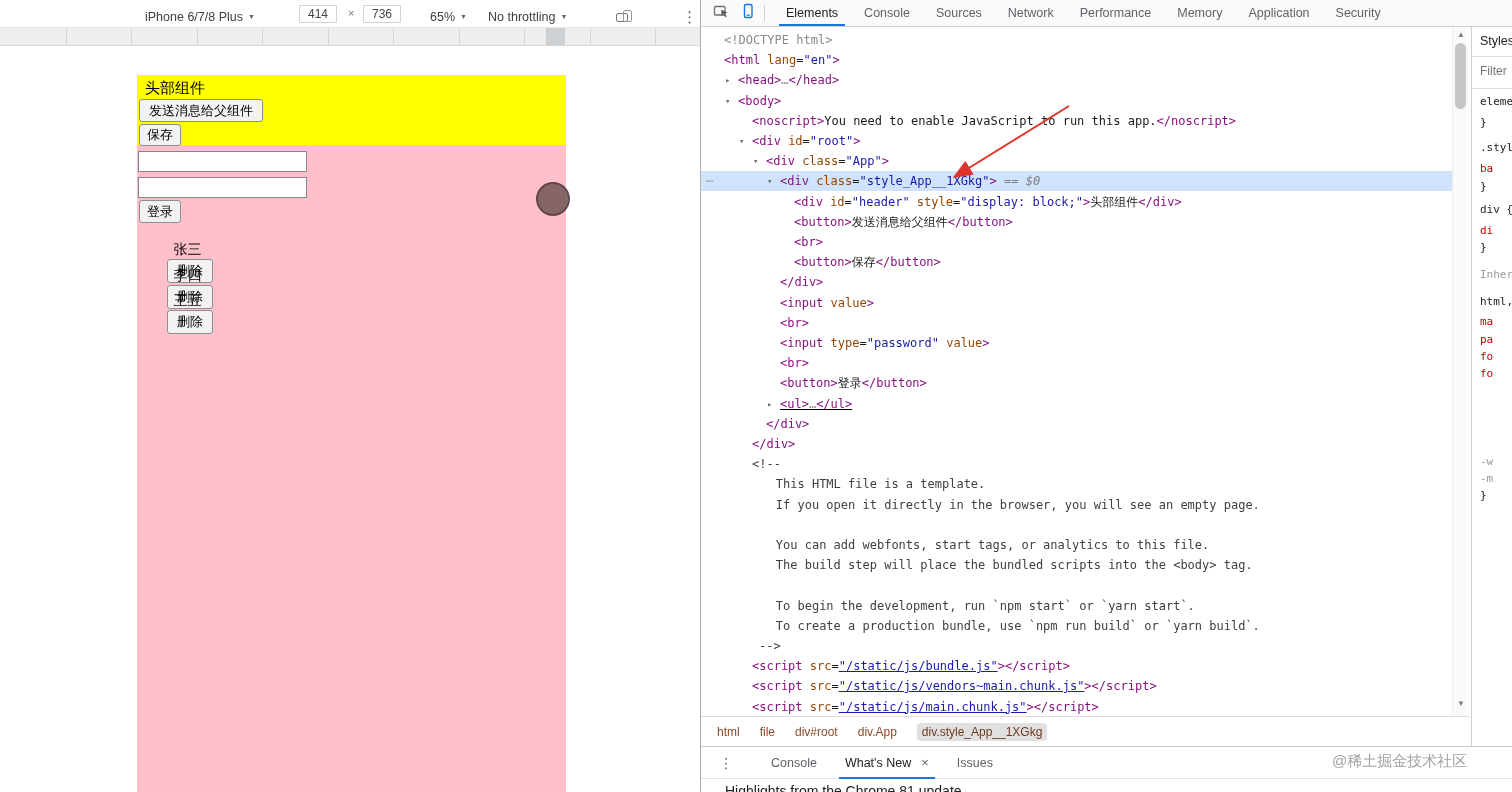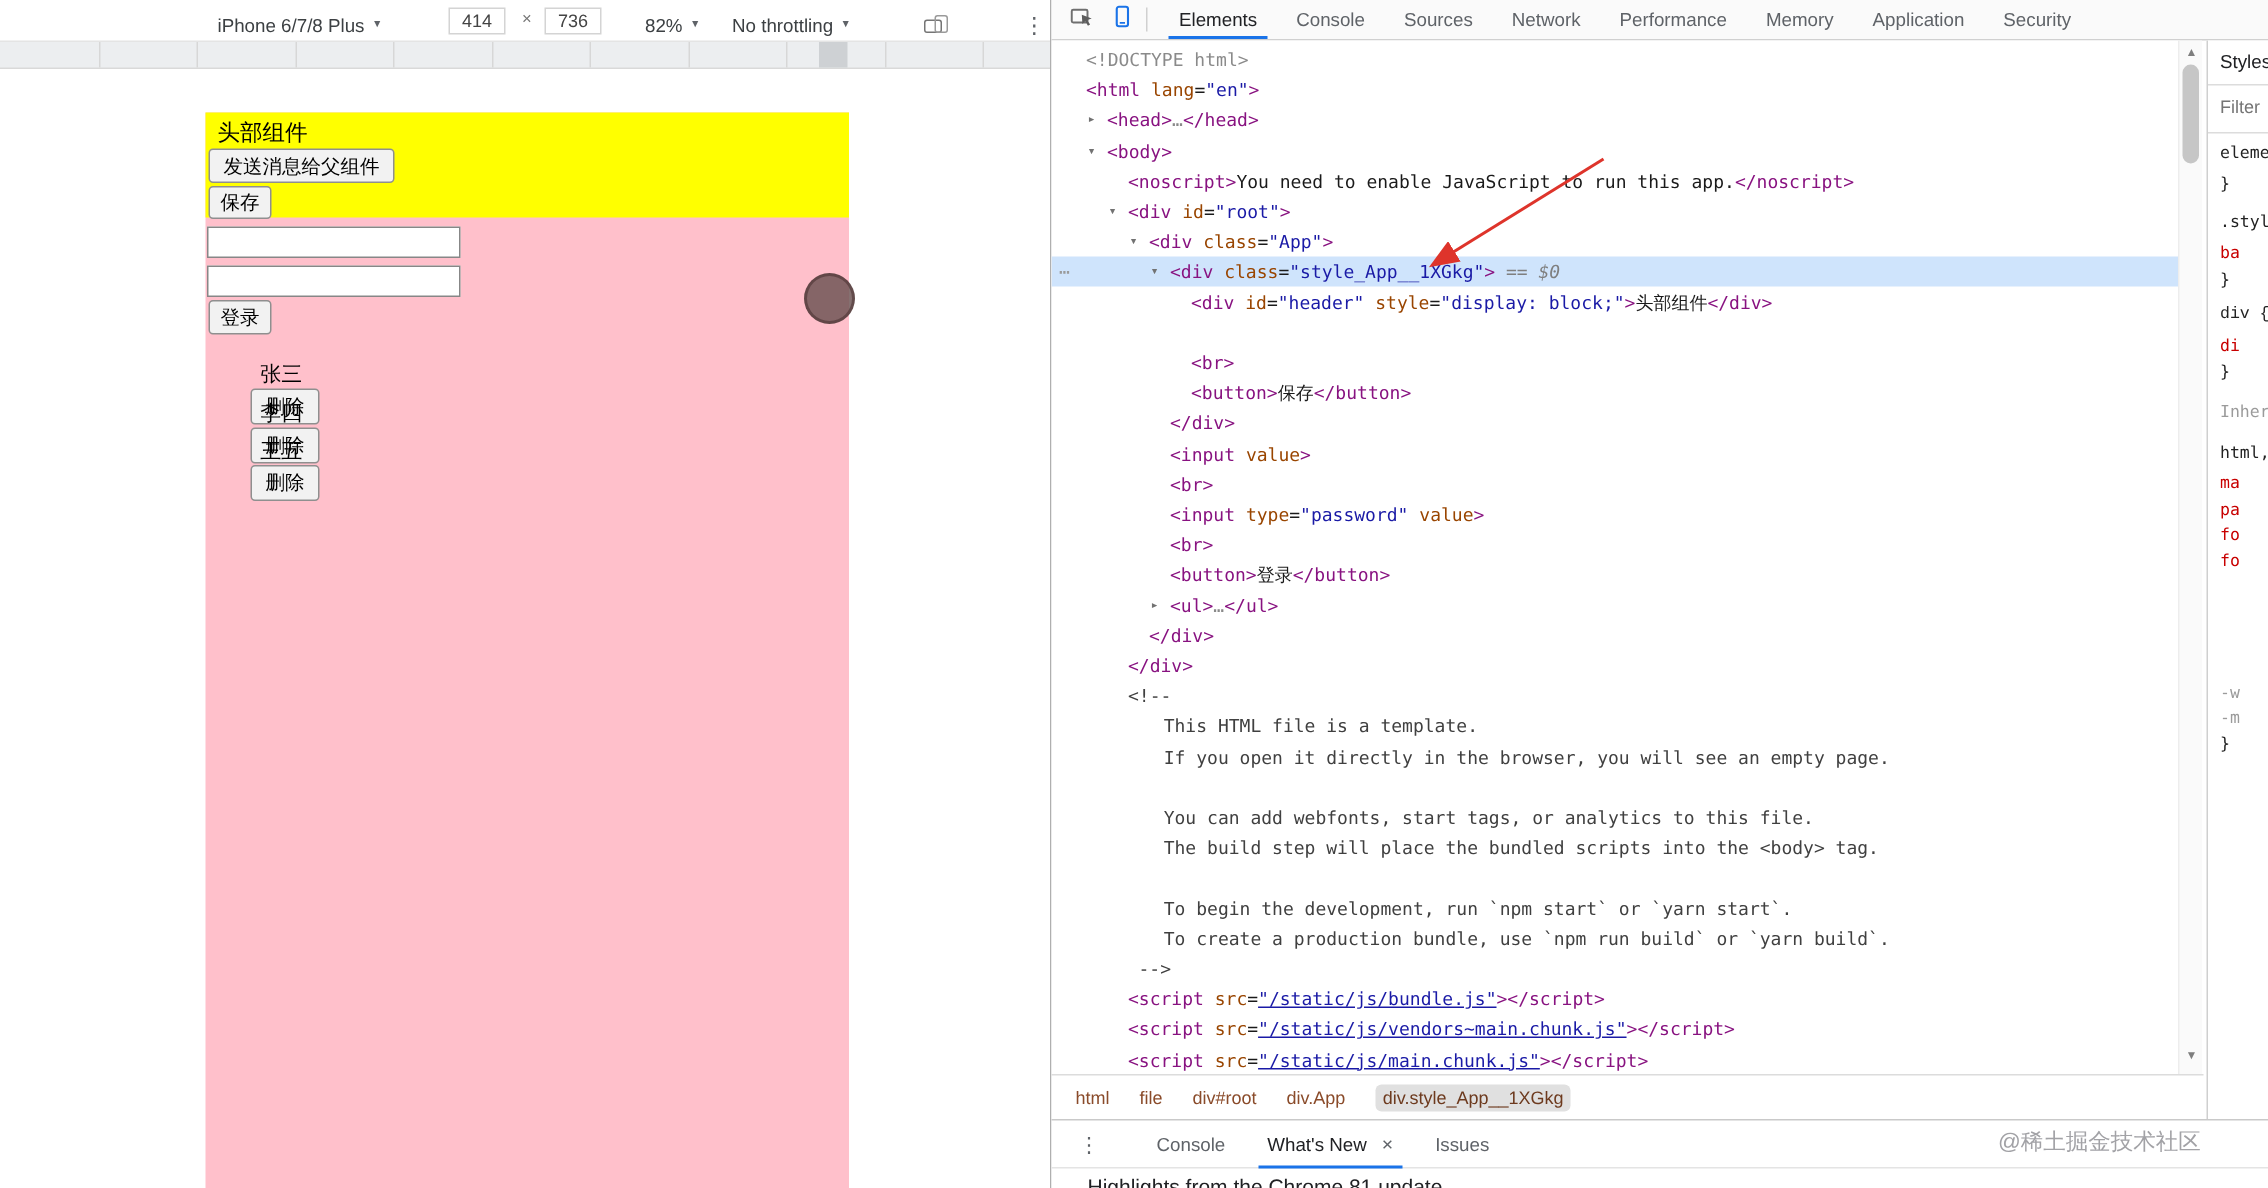--- a/index.html
+++ b/index.html
@@ -101,21 +101,21 @@
 
   <div id="device-toolbar">
     <div class="dt-item" style="left:145px">
       <span>iPhone 6/7/8 Plus</span>
       <span class="chev">▼</span>
     </div>
     <input class="dim-input" style="left: 299px;" value="414">
     <span id="dt-times">×</span>
     <input class="dim-input" style="left: 363px;" value="736">
     <div class="dt-item" style="left:430px">
-      <span>82%</span>
+      <span>65%</span>
       <span class="chev">▼</span>
     </div>
     <div class="dt-item" style="left:488px">
       <span>No throttling</span>
       <span class="chev">▼</span>
     </div>
     <div class="dt-item" style="left:615px">
       <svg width="18" height="16" viewBox="0 0 18 16">
           <rect x="1.5" y="4.5" width="11" height="8" rx="1.5" fill="none" stroke="#757575"></rect>
           <rect x="8.5" y="1.5" width="8" height="11" rx="1.5" fill="none" stroke="#9a9a9a"></rect>
@@ -198,29 +198,30 @@
     <div id="dom-tree">
         <div class="tree-line" style="top: 3px;"><span style="display: inline-block; padding-left: 23px;"><span class="tk-g">&lt;!DOCTYPE html&gt;</span></span></div>
         <div class="tree-line" style="top: 23.2px;"><span style="display: inline-block; padding-left: 23px;"><span class="tk-t">&lt;html</span><span class="tk-a"> lang</span><span class="tk-x">=</span><span class="tk-v">"en"</span><span class="tk-t">&gt;</span></span></div>
         <div class="tree-line" style="top: 43.4px;"><span class="tree-arrow" style="left: 24px;">▸</span><span style="display: inline-block; padding-left: 37px;"><span class="tk-t">&lt;head&gt;</span><span class="tk-g">…</span><span class="tk-t">&lt;/head&gt;</span></span></div>
         <div class="tree-line" style="top: 63.6px;"><span class="tree-arrow" style="left: 24px;">▾</span><span style="display: inline-block; padding-left: 37px;"><span class="tk-t">&lt;body&gt;</span></span></div>
         <div class="tree-line" style="top: 83.8px;"><span style="display: inline-block; padding-left: 51px;"><span class="tk-t">&lt;noscript&gt;</span><span class="tk-x">You need to enable JavaScript to run this app.</span><span class="tk-t">&lt;/noscript&gt;</span></span></div>
         <div class="tree-line" style="top: 104px;"><span class="tree-arrow" style="left: 38px;">▾</span><span style="display: inline-block; padding-left: 51px;"><span class="tk-t">&lt;div</span><span class="tk-a"> id</span><span class="tk-x">=</span><span class="tk-v">"root"</span><span class="tk-t">&gt;</span></span></div>
         <div class="tree-line" style="top: 124.2px;"><span class="tree-arrow" style="left: 52px;">▾</span><span style="display: inline-block; padding-left: 65px;"><span class="tk-t">&lt;div</span><span class="tk-a"> class</span><span class="tk-x">=</span><span class="tk-v">"App"</span><span class="tk-t">&gt;</span></span></div>
         <div class="tree-line sel" style="top: 144.4px;"><span class="tree-arrow" style="left: 66px;">▾</span><span class="ellipsis-btn">⋯</span><span style="display: inline-block; padding-left: 79px;"><span class="tk-t">&lt;div</span><span class="tk-a"> class</span><span class="tk-x">=</span><span class="tk-v">"style_App__1XGkg"</span><span class="tk-t">&gt;</span><span class="tk-f"> == $0</span></span></div>
         <div class="tree-line" style="top: 164.6px;"><span style="display: inline-block; padding-left: 93px;"><span class="tk-t">&lt;div</span><span class="tk-a"> id</span><span class="tk-x">=</span><span class="tk-v">"header"</span><span class="tk-a"> style</span><span class="tk-x">=</span><span class="tk-v">"display: block;"</span><span class="tk-t">&gt;</span><span class="tk-x">头部组件</span><span class="tk-t">&lt;/div&gt;</span></span></div>
+        <div class="tree-line" style="top: 184.8px;"><span style="display: inline-block; padding-left: 93px;"><span class="tk-t">&lt;button&gt;</span><span class="tk-x">发送消息给父组件</span><span class="tk-t">&lt;/button&gt;</span></span></div>
         <div class="tree-line" style="top: 205px;"><span style="display: inline-block; padding-left: 93px;"><span class="tk-t">&lt;br&gt;</span></span></div>
         <div class="tree-line" style="top: 225.2px;"><span style="display: inline-block; padding-left: 93px;"><span class="tk-t">&lt;button&gt;</span><span class="tk-x">保存</span><span class="tk-t">&lt;/button&gt;</span></span></div>
         <div class="tree-line" style="top: 245.4px;"><span style="display: inline-block; padding-left: 79px;"><span class="tk-t">&lt;/div&gt;</span></span></div>
         <div class="tree-line" style="top: 265.6px;"><span style="display: inline-block; padding-left: 79px;"><span class="tk-t">&lt;input</span><span class="tk-a"> value</span><span class="tk-t">&gt;</span></span></div>
         <div class="tree-line" style="top: 285.8px;"><span style="display: inline-block; padding-left: 79px;"><span class="tk-t">&lt;br&gt;</span></span></div>
         <div class="tree-line" style="top: 306px;"><span style="display: inline-block; padding-left: 79px;"><span class="tk-t">&lt;input</span><span class="tk-a"> type</span><span class="tk-x">=</span><span class="tk-v">"password"</span><span class="tk-a"> value</span><span class="tk-t">&gt;</span></span></div>
         <div class="tree-line" style="top: 326.2px;"><span style="display: inline-block; padding-left: 79px;"><span class="tk-t">&lt;br&gt;</span></span></div>
         <div class="tree-line" style="top: 346.4px;"><span style="display: inline-block; padding-left: 79px;"><span class="tk-t">&lt;button&gt;</span><span class="tk-x">登录</span><span class="tk-t">&lt;/button&gt;</span></span></div>
-        <div class="tree-line" style="top: 366.6px;"><span class="tree-arrow" style="left: 66px;">▸</span><span style="display: inline-block; padding-left: 79px;"><span class="tk-t">&lt;ul&gt;</span><span class="tk-g">…</span><span class="tk-t">&lt;/ul&gt;</span></span></div>
+        <div class="tree-line" style="top: 366.6px;"><span class="tree-arrow" style="left: 66px;">▸</span><span style="display: inline-block; padding-left: 79px; text-decoration: underline;"><span class="tk-t">&lt;ul&gt;</span><span class="tk-g">…</span><span class="tk-t">&lt;/ul&gt;</span></span></div>
         <div class="tree-line" style="top: 386.8px;"><span style="display: inline-block; padding-left: 65px;"><span class="tk-t">&lt;/div&gt;</span></span></div>
         <div class="tree-line" style="top: 407px;"><span style="display: inline-block; padding-left: 51px;"><span class="tk-t">&lt;/div&gt;</span></span></div>
         <div class="tree-line" style="top: 427.2px;"><span style="display: inline-block; padding-left: 51px;"><span class="tk-c">&lt;!--</span></span></div>
         <div class="tree-line" style="top: 447.4px;"><span style="display: inline-block; padding-left: 74.8px;"><span class="tk-c">This HTML file is a template.</span></span></div>
         <div class="tree-line" style="top: 467.6px;"><span style="display: inline-block; padding-left: 74.8px;"><span class="tk-c">If you open it directly in the browser, you will see an empty page.</span></span></div>
         <div class="tree-line" style="top: 487.8px;"><span style="display: inline-block; padding-left: 23px;"></span></div>
         <div class="tree-line" style="top: 508px;"><span style="display: inline-block; padding-left: 74.8px;"><span class="tk-c">You can add webfonts, start tags, or analytics to this file.</span></span></div>
         <div class="tree-line" style="top: 528.2px;"><span style="display: inline-block; padding-left: 74.8px;"><span class="tk-c">The build step will place the bundled scripts into the &lt;body&gt; tag.</span></span></div>
         <div class="tree-line" style="top: 548.4px;"><span style="display: inline-block; padding-left: 23px;"></span></div>
         <div class="tree-line" style="top: 568.6px;"><span style="display: inline-block; padding-left: 74.8px;"><span class="tk-c">To begin the development, run `npm start` or `yarn start`.</span></span></div>

